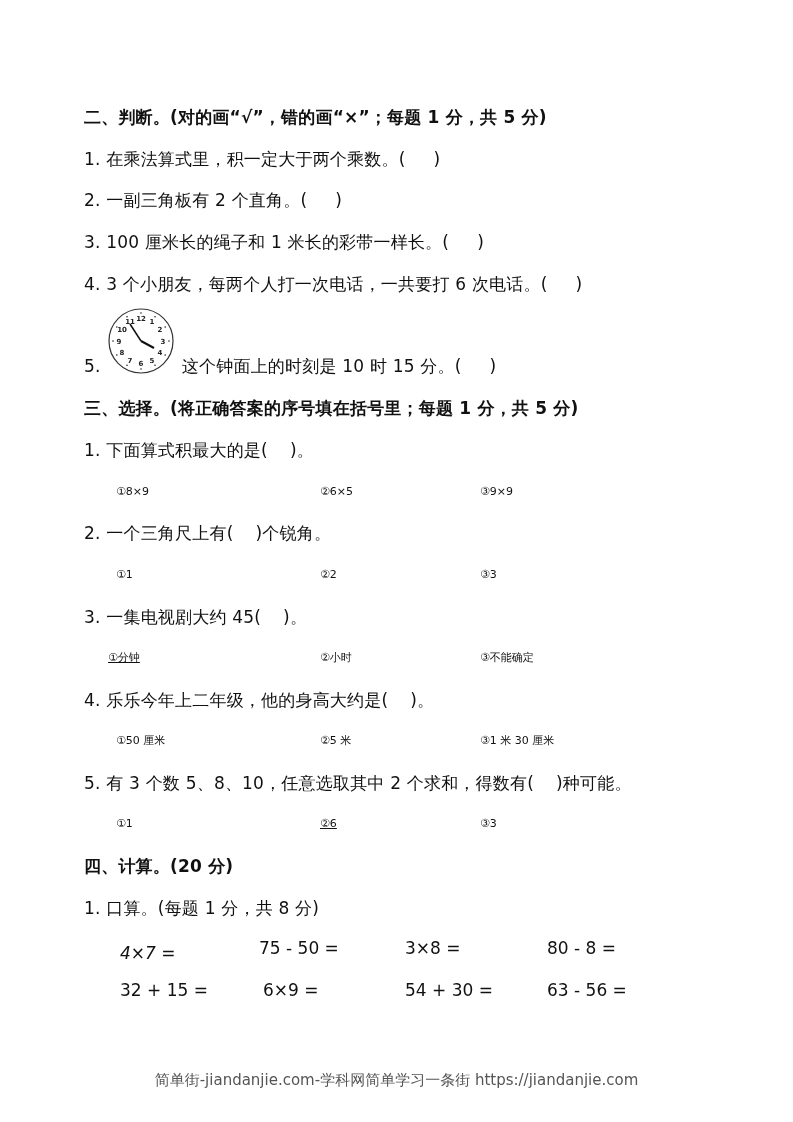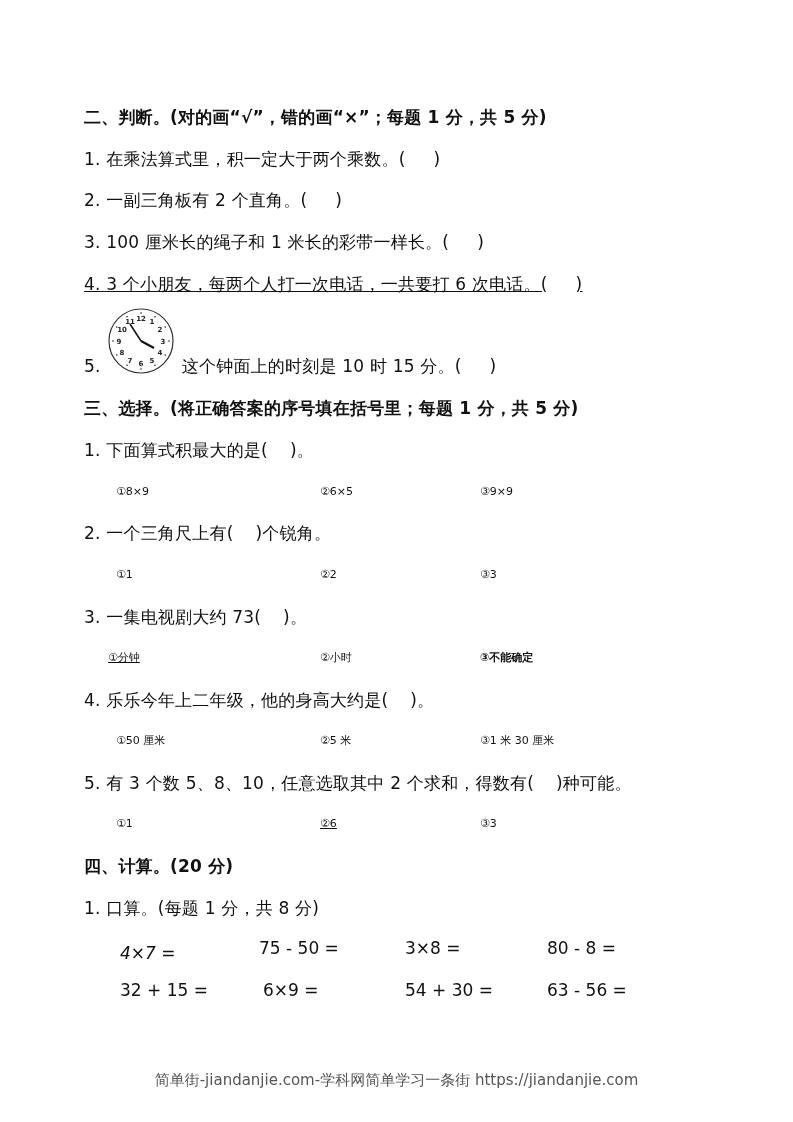--- a/index.html
+++ b/index.html
@@ -78,21 +78,21 @@
 <div class="line" style="top:189px;">
   <span>2.</span>
   <span>一副三角板有 2 个直角。(</span><span class="blank"></span><span>)</span>
 </div>
 
 <div class="line" style="top:231px;">
   <span>3.</span>
   <span>100 厘米长的绳子和 1 米长的彩带一样长。(</span><span class="blank"></span><span>)</span>
 </div>
 
-<div class="line" style="top:273px;text-decoration:underline;">
+<div class="line" style="top:273px;">
   <span>4.</span>
   <span>3 个小朋友，每两个人打一次电话，一共要打 6 次电话。(</span><span class="blank"></span><span>)</span>
 </div>
 
 <div class="line" style="top:355px;">
   <span>5.</span>
   <span style="display:inline-block;width:70px;"></span>
   <span>这个钟面上的时刻是 10 时 15 分。(</span><span class="blank"></span><span>)</span>
 </div>
 
@@ -145,25 +145,25 @@
 <div class="line" style="top:522px;">
   <span>2.</span>
   <span>一个三角尺上有(</span><span class="blank-s"></span><span>)个锐角。</span>
 </div>
 <div class="opt" style="left:116px;top:564px;">①1</div>
 <div class="opt" style="left:320px;top:564px;">②2</div>
 <div class="opt" style="left:480px;top:564px;">③3</div>
 
 <div class="line" style="top:606px;">
   <span>3.</span>
-  <span>一集电视剧大约 73(</span><span class="blank-s"></span><span>)。</span>
+  <span>一集电视剧大约 45(</span><span class="blank-s"></span><span>)。</span>
 </div>
 <div class="opt" style="left:108px;top:647px;text-decoration:underline;">①分钟</div>
 <div class="opt" style="left:320px;top:647px;">②小时</div>
-<div class="opt" style="left:480px;top:647px;font-weight:bold;">③不能确定</div>
+<div class="opt" style="left:480px;top:647px;">③不能确定</div>
 
 <div class="line" style="top:689px;">
   <span>4.</span>
   <span>乐乐今年上二年级，他的身高大约是(</span><span class="blank-s"></span><span>)。</span>
 </div>
 <div class="opt" style="left:116px;top:730px;">①50 厘米</div>
 <div class="opt" style="left:320px;top:730px;">②5 米</div>
 <div class="opt" style="left:480px;top:730px;">③1 米 30 厘米</div>
 
 <div class="line" style="top:772px;">

